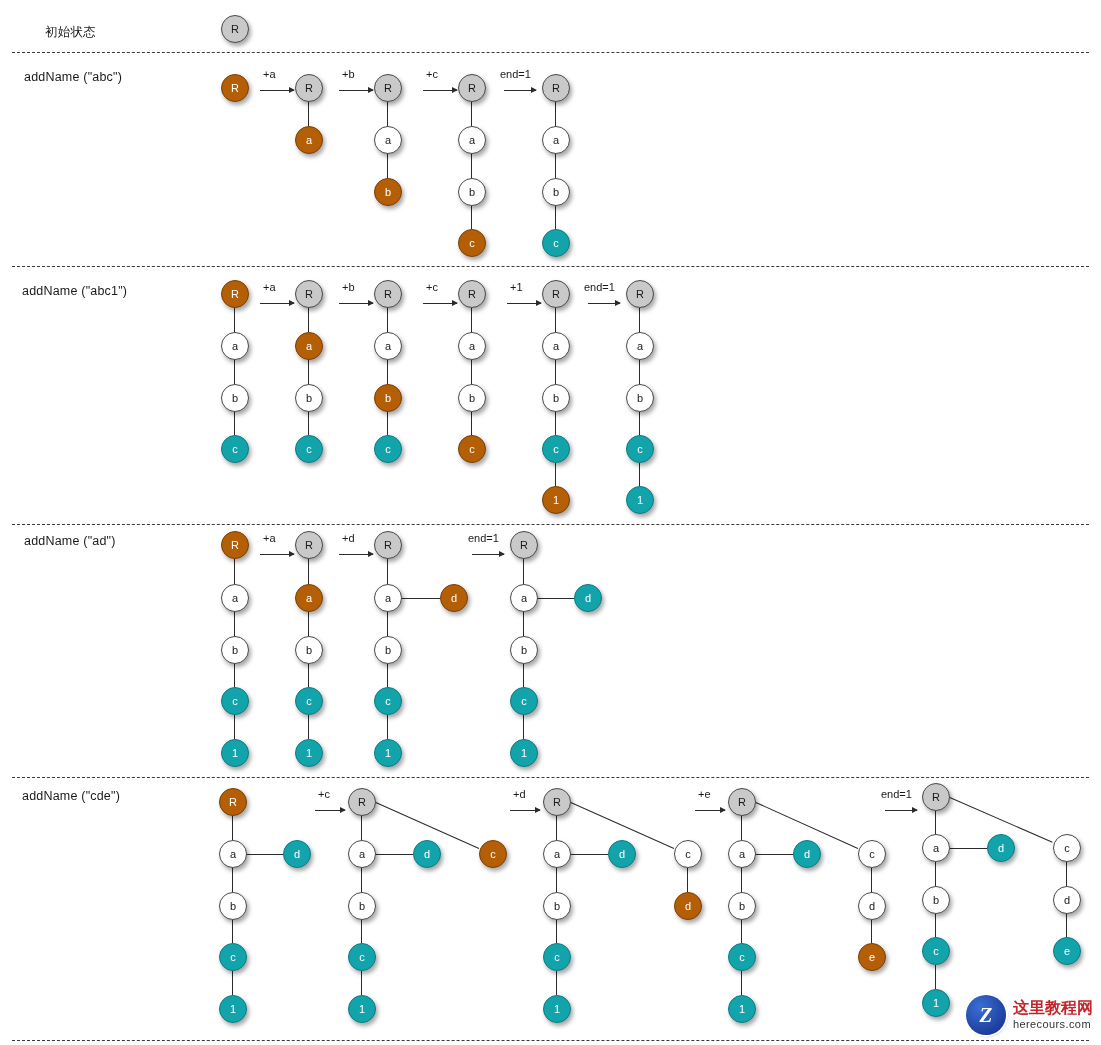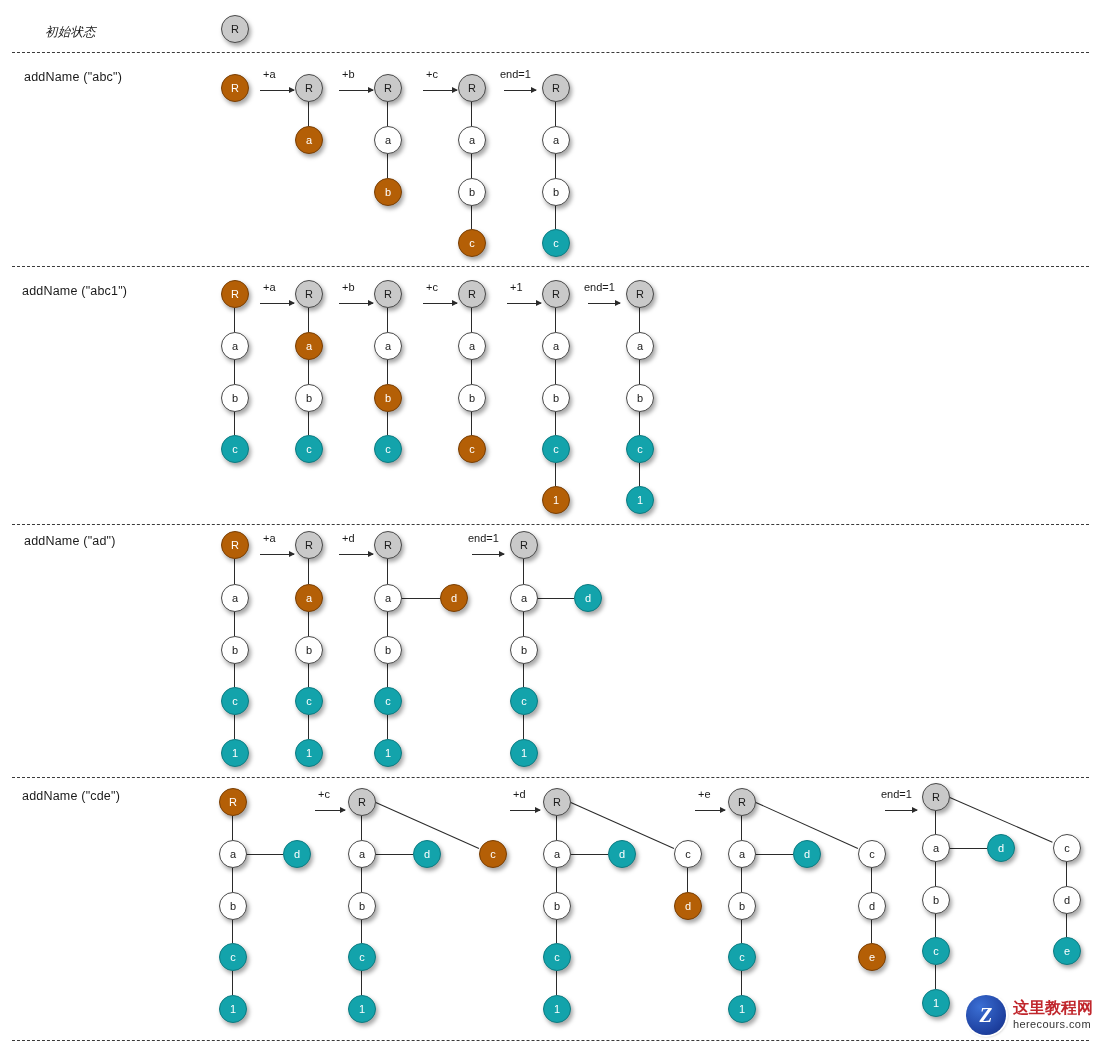--- a/index.html
+++ b/index.html
@@ -134,21 +134,21 @@
 </style>
 </head>
 <body>
 
 <div id="stage">
     <div class="divider" style="top: 52px;"></div>
     <div class="divider" style="top: 266px;"></div>
     <div class="divider" style="top: 524px;"></div>
     <div class="divider" style="top: 777px;"></div>
     <div class="divider" style="top: 1040px;"></div>
-    <div class="row-label" style="left: 45px; top: 24px; font-style: italic;">初始状态</div>
+    <div class="row-label" style="left: 45px; top: 24px;">初始状态</div>
     <div class="node root" style="left: 221px; top: 15px;">R</div>
     <div class="row-label" style="left: 24px; top: 70px;">addName ("abc")</div>
     <div class="edge" style="left: 309px; top: 102px; width: 24px; transform: rotate(90deg);"></div>
     <div class="edge" style="left: 388px; top: 102px; width: 24px; transform: rotate(90deg);"></div>
     <div class="edge" style="left: 388px; top: 154px; width: 24px; transform: rotate(90deg);"></div>
     <div class="edge" style="left: 472px; top: 102px; width: 24px; transform: rotate(90deg);"></div>
     <div class="edge" style="left: 472px; top: 154px; width: 24px; transform: rotate(90deg);"></div>
     <div class="edge" style="left: 472px; top: 206px; width: 23px; transform: rotate(90deg);"></div>
     <div class="edge" style="left: 556px; top: 102px; width: 24px; transform: rotate(90deg);"></div>
     <div class="edge" style="left: 556px; top: 154px; width: 24px; transform: rotate(90deg);"></div>

